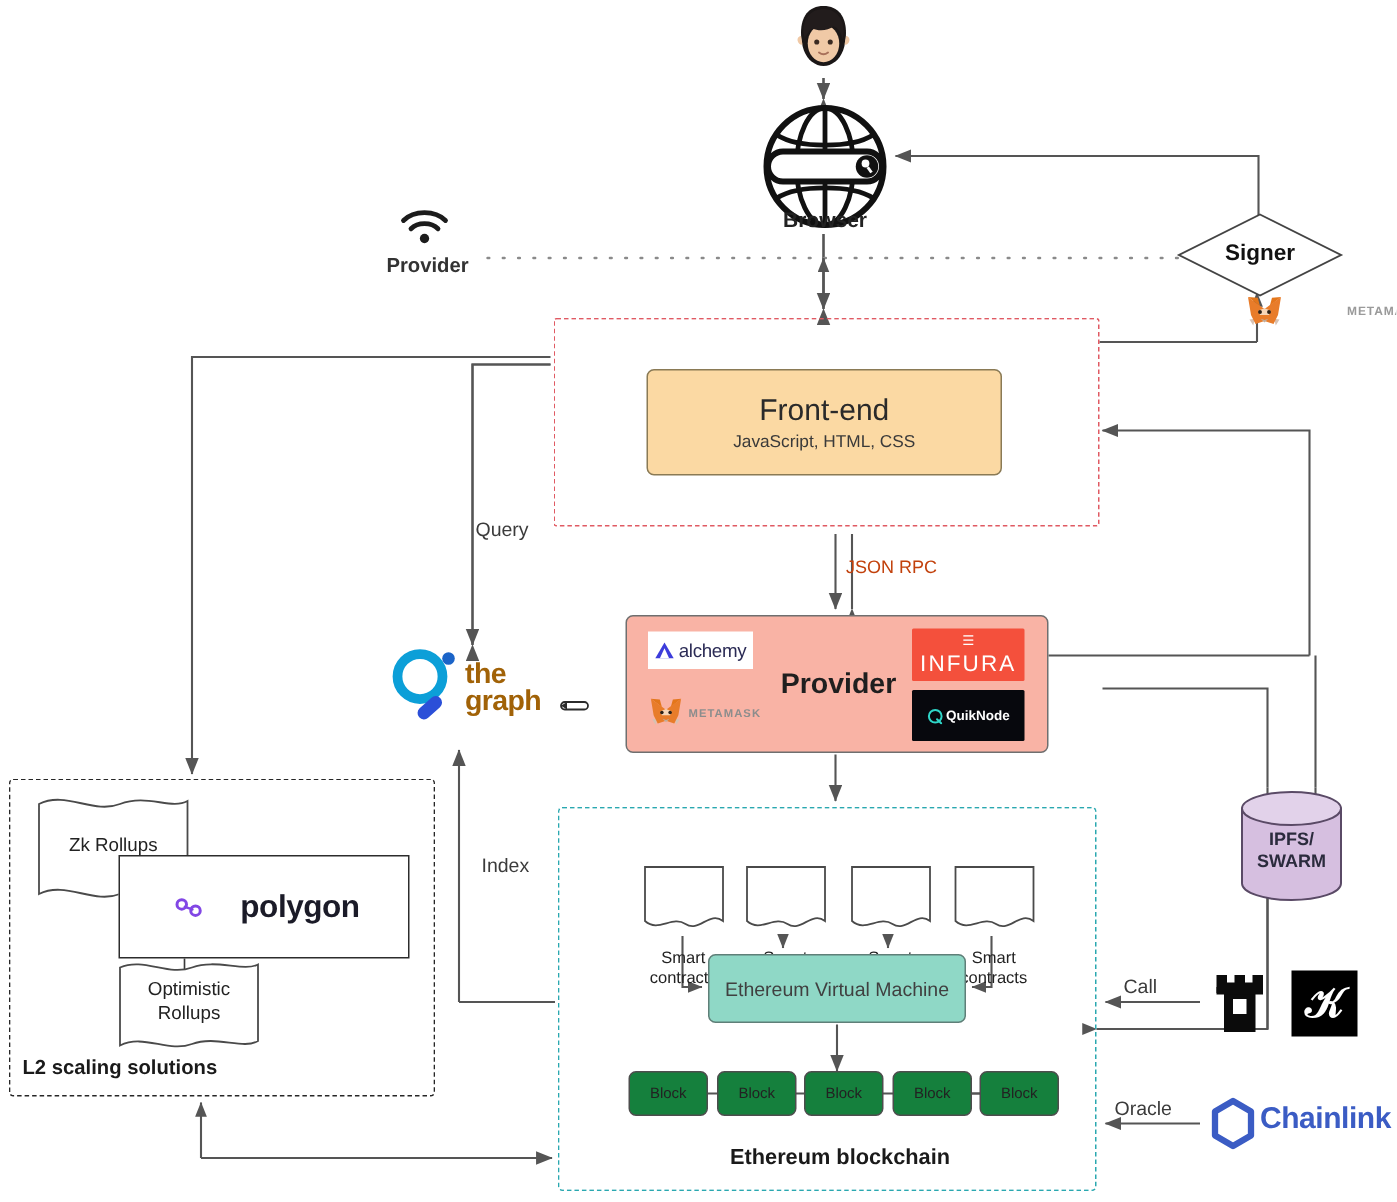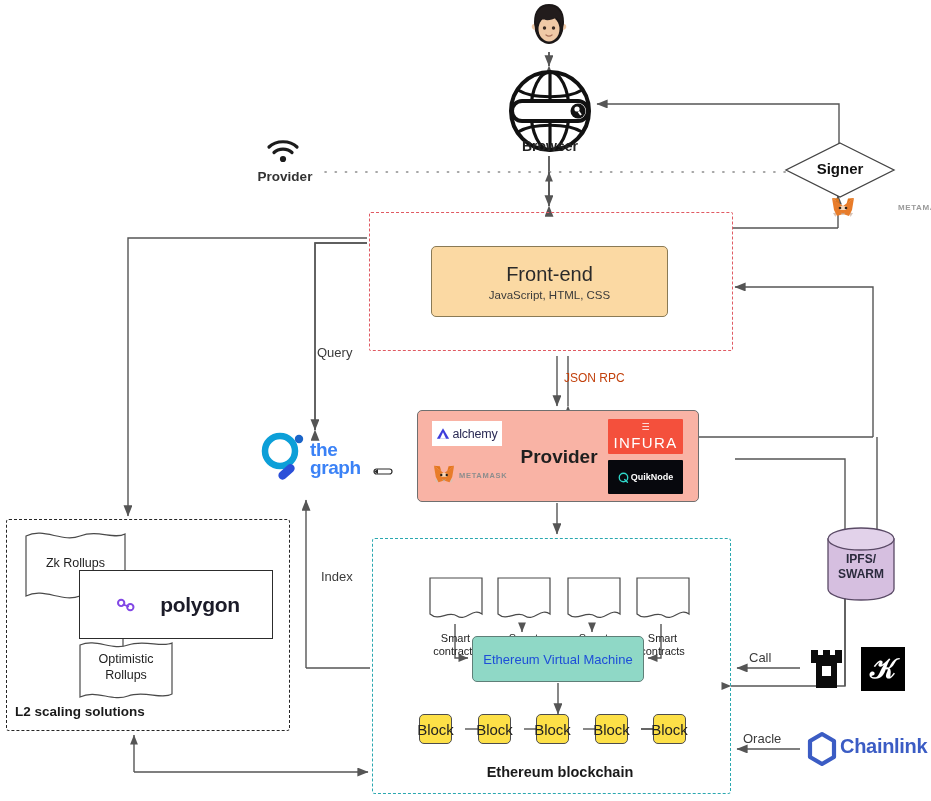--- a/index.html
+++ b/index.html
@@ -100,33 +100,33 @@
     position:absolute;left:190px;top:49px;width:75px;height:34px;
     background:#07080d;border-radius:1px;
     display:flex;align-items:center;justify-content:center;gap:2px;
   }
   .quik-word{font-size:9px;font-weight:bold;color:#ffffff;}
 
   .evm-box{
     left:472px;top:636px;width:172px;height:46px;
     background:#8fd8c6;border:1.2px solid #5f7f78;border-radius:5px;
     display:flex;align-items:center;justify-content:center;
-    font-size:13px;color:#1d4ed8;
+    font-size:13px;color:#404040;
   }
 
   .sc{
     width:55px;height:38px;font-size:11px;color:#222;
     text-align:center;line-height:1.2;padding-top:4px;
   }
 
   .blk{
-    width:33px;height:30px;background:#fde047;
+    width:53px;height:30px;background:#15803d;
     border:1.6px solid #4d4d4d;border-radius:5px;
     display:flex;align-items:center;justify-content:center;
-    font-size:15px;color:#222;
+    font-size:10px;color:#222;
   }
 
   .ipfs-label{
     position:absolute;left:0;top:0;width:74px;height:74px;
     display:flex;flex-direction:column;align-items:center;justify-content:center;
     font-size:12px;font-weight:bold;color:#2b2b3d;line-height:1.25;text-align:center;
     padding-top:6px;box-sizing:border-box;
   }
 
   .polygon-box{
@@ -142,21 +142,21 @@
     position:absolute;left:840px;top:735px;
     font-size:20px;font-weight:bold;color:#3b5cc4;letter-spacing:-.3px;
   }
   .kblock{
     left:861px;top:647px;width:44px;height:44px;background:#000000;
     display:flex;align-items:center;justify-content:center;
     font-family:"DejaVu Serif",serif;font-size:28px;font-weight:bold;color:#ffffff;
   }
   .tg-word{
     position:absolute;left:310px;top:441px;
-    font-size:19px;font-weight:bold;color:#3b82f6;line-height:.95;letter-spacing:-.4px;
+    font-size:19px;font-weight:bold;color:#a16207;line-height:.95;letter-spacing:-.4px;
   }
 </style>
 </head>
 <body>
 
 <div id="stage">
 
   <svg id="wires" viewBox="0 0 931 801">
     <defs>
       <marker id="ah" markerWidth="9" markerHeight="9" refX="7.6" refY="3.2" orient="auto" markerUnits="strokeWidth">

